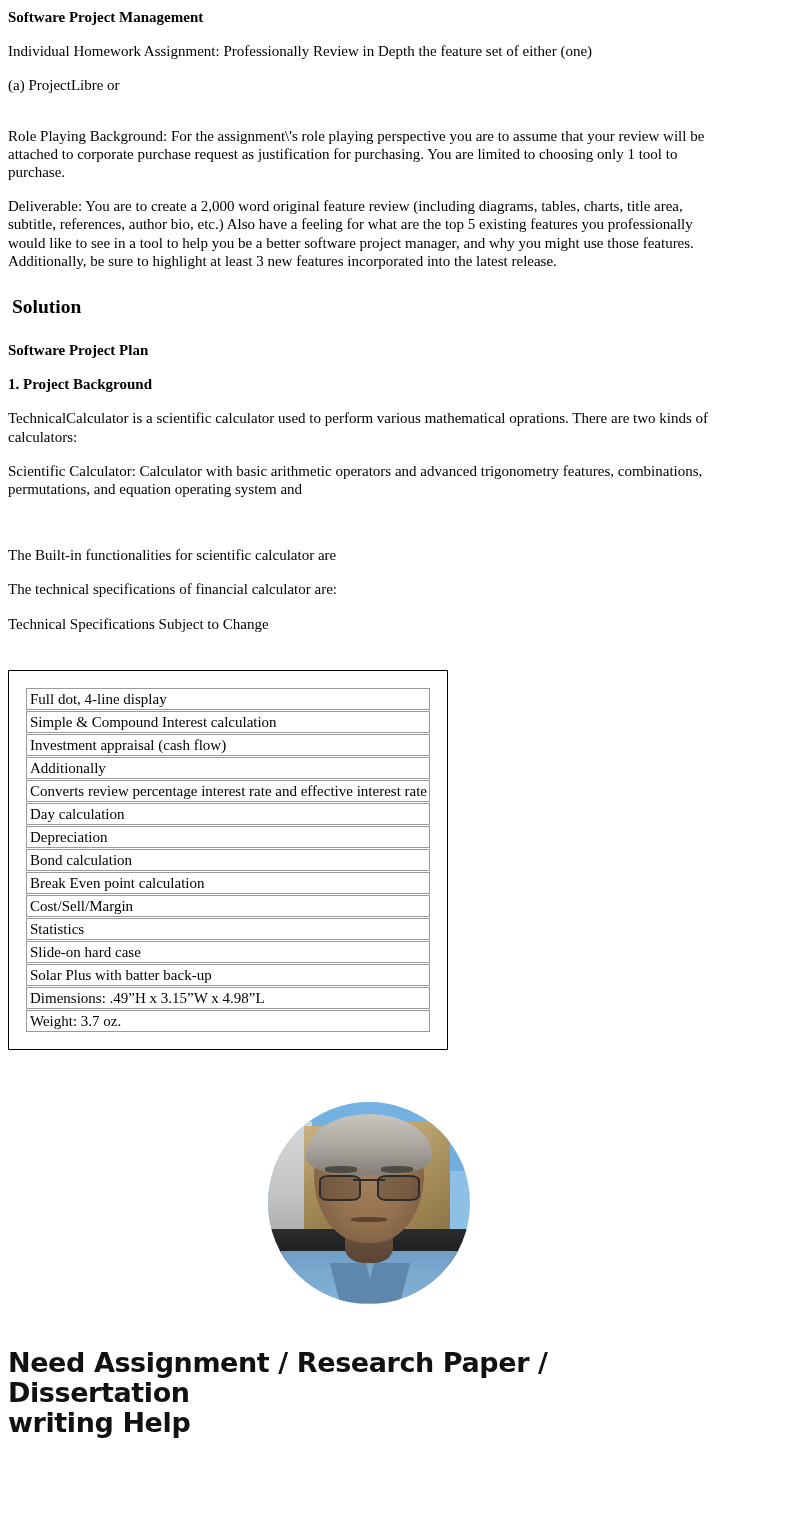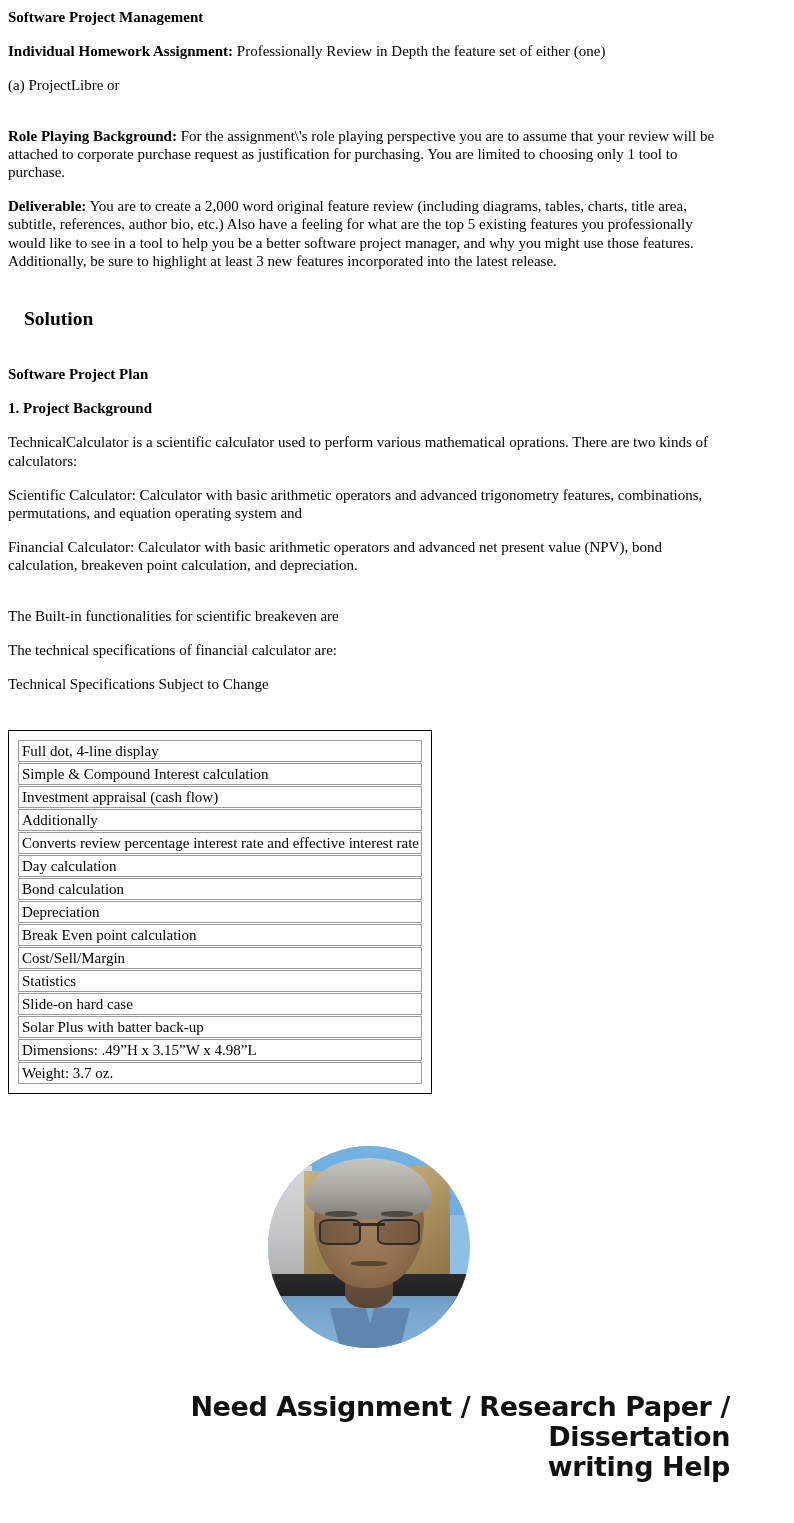--- a/index.html
+++ b/index.html
@@ -27,48 +27,48 @@
   p.para {
     margin: 0 0 0 0;
     padding: 0;
     font-size: 15px;
     line-height: 18.2px;
   }
   .spacer {
     height: 16px;
   }
   .bold {
-    font-weight: bold;
+    font-weight: normal;
   }
   h1.doc-title,
   h2.sub-head,
   h3.section-head {
     margin: 0;
     padding: 0;
     font-weight: bold;
     font-size: 15px;
     line-height: 18.2px;
     font-family: "Liberation Serif", "DejaVu Serif", serif;
   }
   h2.solution-head {
-    margin: 16px;
+    margin: 4px;
     padding: 0;
     font-weight: bold;
     font-size: 19.5px;
     line-height: 22px;
     font-family: "Liberation Serif", "DejaVu Serif", serif;
   }
 
   
   table.spec-table {
     border-collapse: separate;
     border-spacing: 1px;
     border: 1px solid #000000;
     margin: 0;
-    padding: 8px;
+    padding: 16px;
     font-size: 15px;
     line-height: 18px;
     background: #ffffff;
   }
   table.spec-table td {
     border: 1px solid #9a9a9a;
     padding: 1px 2px 1px 3px;
     font-size: 15px;
     line-height: 18px;
     white-space: nowrap;
@@ -201,21 +201,21 @@
   .av-mouth {
     position: absolute;
     left: 41%; top: 57%;
     width: 18%; height: 2.5%;
     background: #5e4331;
     border-radius: 40%;
   }
 
   
   .promo {
-    text-align: right;
+    text-align: left;
     font-family: "DejaVu Sans", "Liberation Sans", sans-serif;
     font-weight: bold;
     font-size: 27px;
     line-height: 30px;
     color: #111111;
     letter-spacing: -0.4px;
   }
 </style>
 </head>
 <body>
@@ -258,28 +258,27 @@
   <div class="spacer"></div>
 
   <p class="para">TechnicalCalculator is a scientific calculator used to perform various mathematical oprations. There are two kinds of calculators:</p>
 
   <div class="spacer"></div>
 
   <p class="para">Scientific Calculator: Calculator with basic arithmetic operators and advanced trigonometry features, combinations, permutations, and equation operating system and</p>
 
   <div class="spacer"></div>
 
-  <p class="para">Financial Calculator: Calculator with basic arithmetic operators and advanced net present value (NPV), bond calculation, breakeven point calculation, and depreciation.</p>
-
-  <div class="spacer"></div>
-
-
-  <div class="spacer"></div>
-
-  <p class="para">The Built-in functionalities for scientific breakeven are</p>
+
+  <div class="spacer"></div>
+
+
+  <div class="spacer"></div>
+
+  <p class="para">The Built-in functionalities for scientific calculator are</p>
 
   <div class="spacer"></div>
 
   <p class="para">The technical specifications of financial calculator are:</p>
 
   <div class="spacer"></div>
 
   <p class="para">Technical Specifications Subject to Change</p>
 
   <div class="spacer"></div>
@@ -301,24 +300,24 @@
         <tr>
           <td>Additionally</td>
         </tr>
         <tr>
           <td>Converts review percentage interest rate and effective interest rate</td>
         </tr>
         <tr>
           <td>Day calculation</td>
         </tr>
         <tr>
+          <td>Depreciation</td>
+        </tr>
+        <tr>
           <td>Bond calculation</td>
-        </tr>
-        <tr>
-          <td>Depreciation</td>
         </tr>
         <tr>
           <td>Break Even point calculation</td>
         </tr>
         <tr>
           <td>Cost/Sell/Margin</td>
         </tr>
         <tr>
           <td>Statistics</td>
         </tr>

